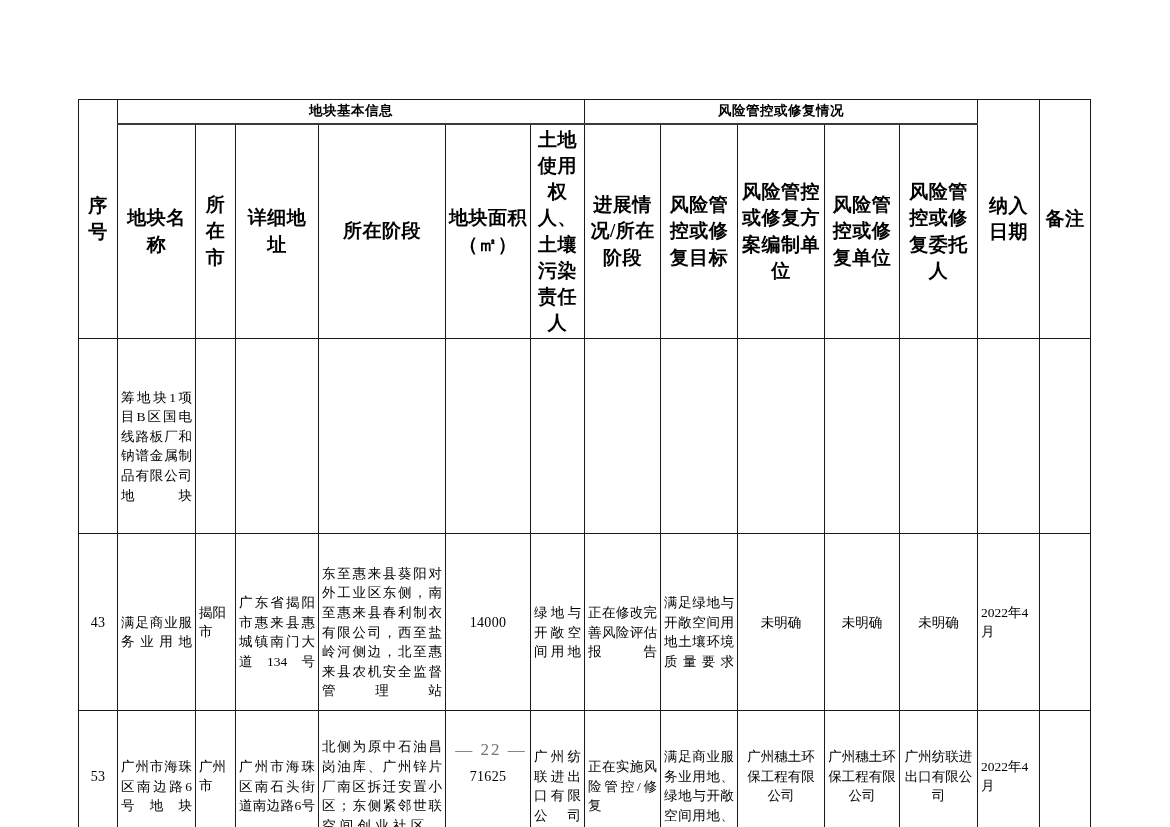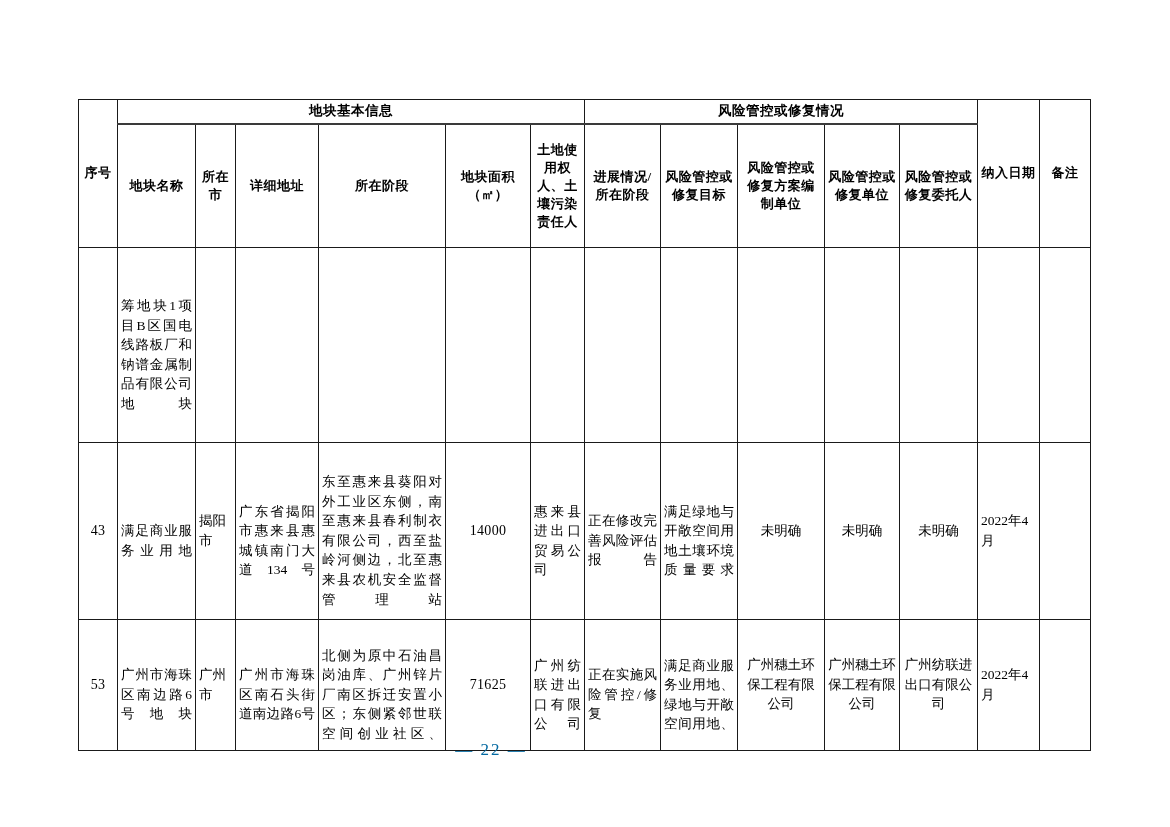--- a/index.html
+++ b/index.html
@@ -48,21 +48,21 @@
   table.grid thead td {
     font-weight: bold;
     letter-spacing: 0.5px;
   }
   .grp {
     border-bottom: 2px solid #3a3a3a !important;
     margin-top: 44px;
   }
   .hdr-cell {
     height: 118px;
-    font-size: 13px;
+    font-size: 19px;
     line-height: 1.3;
     font-weight: bold;
     margin-top: 39px;
   }
   .hdr-tall {
     vertical-align: middle;
   }
 
   
 
@@ -95,21 +95,21 @@
   }
 
   
   .page-number {
     position: absolute;
     left: 0;
     top: 740px;
     width: 982px;
     text-align: center;
     font-size: 17px;
-    color: #0369a1;
+    color: #737373;
     letter-spacing: 2px;
     font-family: "Liberation Serif", "DejaVu Serif", serif;
   }
 </style>
 </head>
 <body>
 
 <div class="page">
 
   <table class="grid">
@@ -183,21 +183,21 @@
             <span class="cell-narrow">揭阳市</span>
           </td>
         <td>
             <span class="cell-txt">广东省揭阳市惠来县惠城镇南门大道134号</span>
           </td>
         <td>
             <span class="cell-txt">东至惠来县葵阳对外工业区东侧，南至惠来县春利制衣有限公司，西至盐岭河侧边，北至惠来县农机安全监督管理站</span>
           </td>
         <td class="cell-num">14000</td>
         <td>
-            <span class="cell-txt">惠来县进出口贸易公司</span>
+            <span class="cell-txt">绿地与开敞空间用地</span>
           </td>
         <td>
             <span class="cell-txt">正在修改完善风险评估报告</span>
           </td>
         <td>
             <span class="cell-txt">满足绿地与开敞空间用地土壤环境质量要求</span>
           </td>
         <td><span class="cell-plain">未明确</span></td>
         <td><span class="cell-plain">未明确</span></td>
         <td><span class="cell-plain">未明确</span></td>

